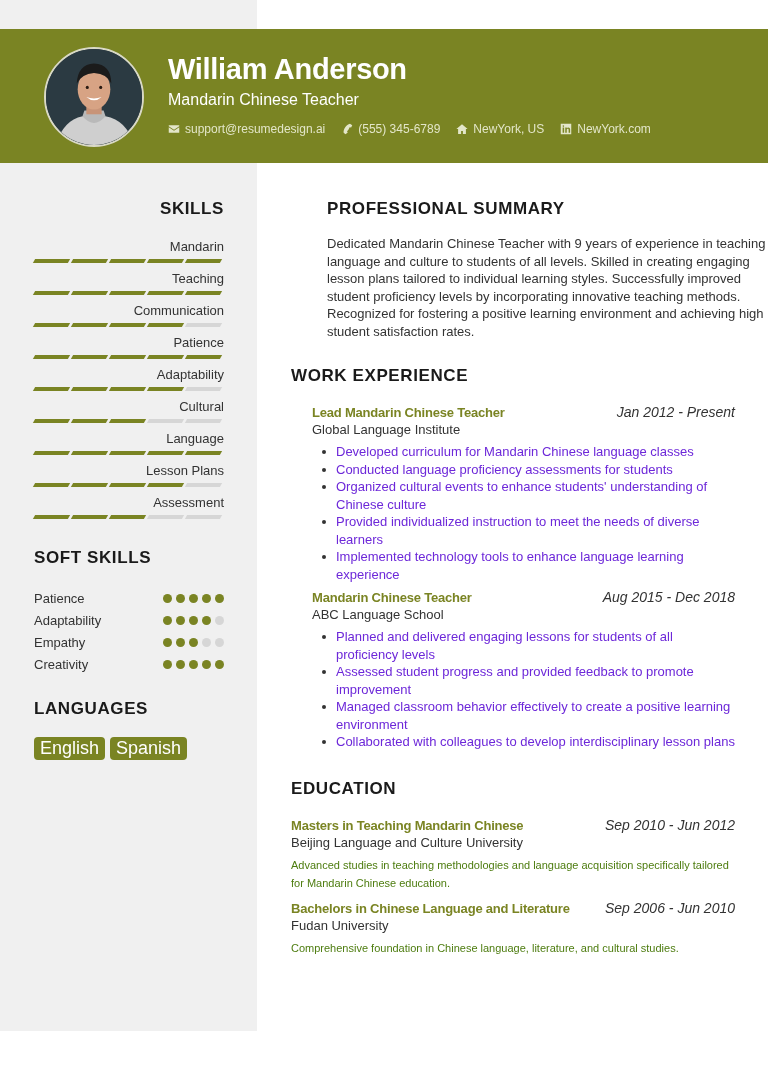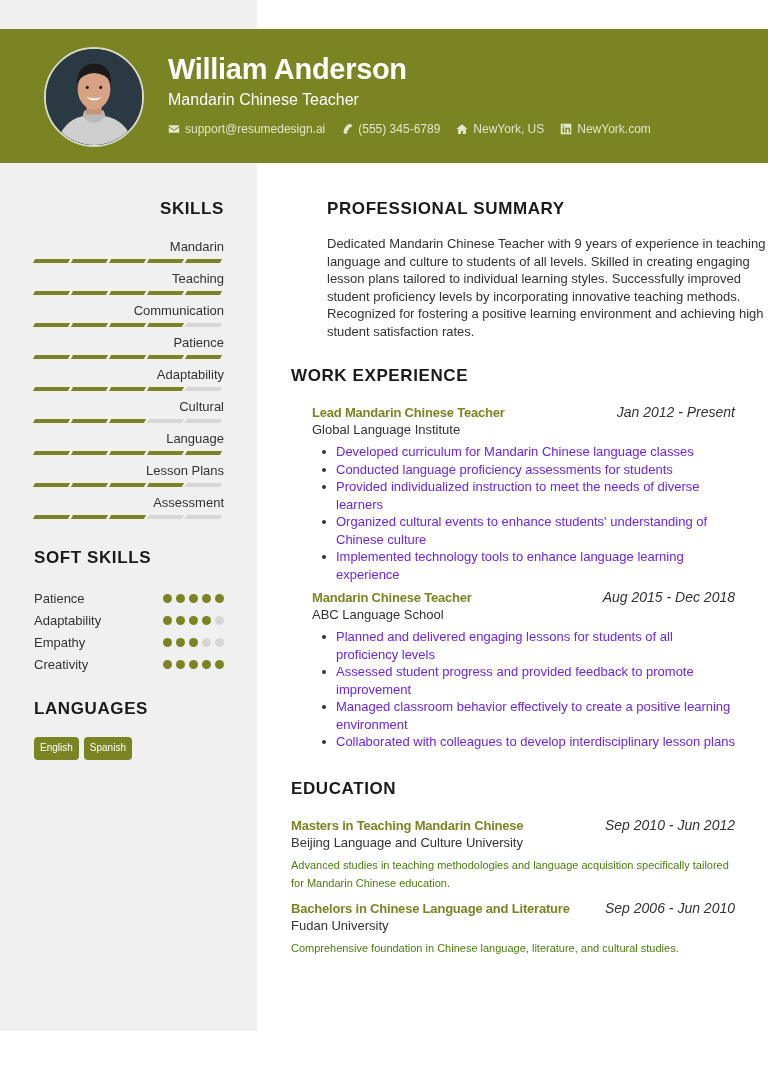--- a/index.html
+++ b/index.html
@@ -60,21 +60,21 @@
     }
     .soft-label { font-size: 13px; color: #333; }
     .dots { display: flex; gap: 4px; }
     .dot { width: 9px; height: 9px; border-radius: 50%; background: #d6d6d6; }
     .dot.on { background: #7a8423; }
 
     .langs { top: 699px; }
     .langs .section-title { margin-bottom: 18px; }
     .tags { display: flex; gap: 5px; }
     .tag {
-      background: #7a8423; color: #fff; font-size: 10px; padding: 3px 6px 4px;
+      background: #7a8423; color: #fff; font-size: 18px; padding: 3px 6px 4px;
       border-radius: 4px; line-height: 16px;
     }
 
     
     .main { position: absolute; left: 291px; width: 444px; }
     .summary { top: 199px; margin-left: 36px; }
     .summary .section-title { margin-bottom: 16px; }
     .para { font-size: 13px; line-height: 17.5px; color: #333; }
 
     .work { top: 366px; }
@@ -308,22 +308,22 @@
 
     <div class="job">
       <div class="job-head">
         <span class="job-title">Lead Mandarin Chinese Teacher</span>
         <span class="job-date">Jan 2012 - Present</span>
       </div>
       <div class="job-org">Global Language Institute</div>
       <ul class="bullets">
         <li>Developed curriculum for Mandarin Chinese language classes</li>
         <li>Conducted language proficiency assessments for students</li>
+        <li>Organized cultural events to enhance students' understanding of Chinese culture</li>
         <li>Provided individualized instruction to meet the needs of diverse learners</li>
-        <li>Organized cultural events to enhance students' understanding of Chinese culture</li>
         <li>Implemented technology tools to enhance language learning experience</li>
       </ul>
     </div>
 
     <div class="job">
       <div class="job-head">
         <span class="job-title">Mandarin Chinese Teacher</span>
         <span class="job-date">Aug 2015 - Dec 2018</span>
       </div>
       <div class="job-org">ABC Language School</div>

